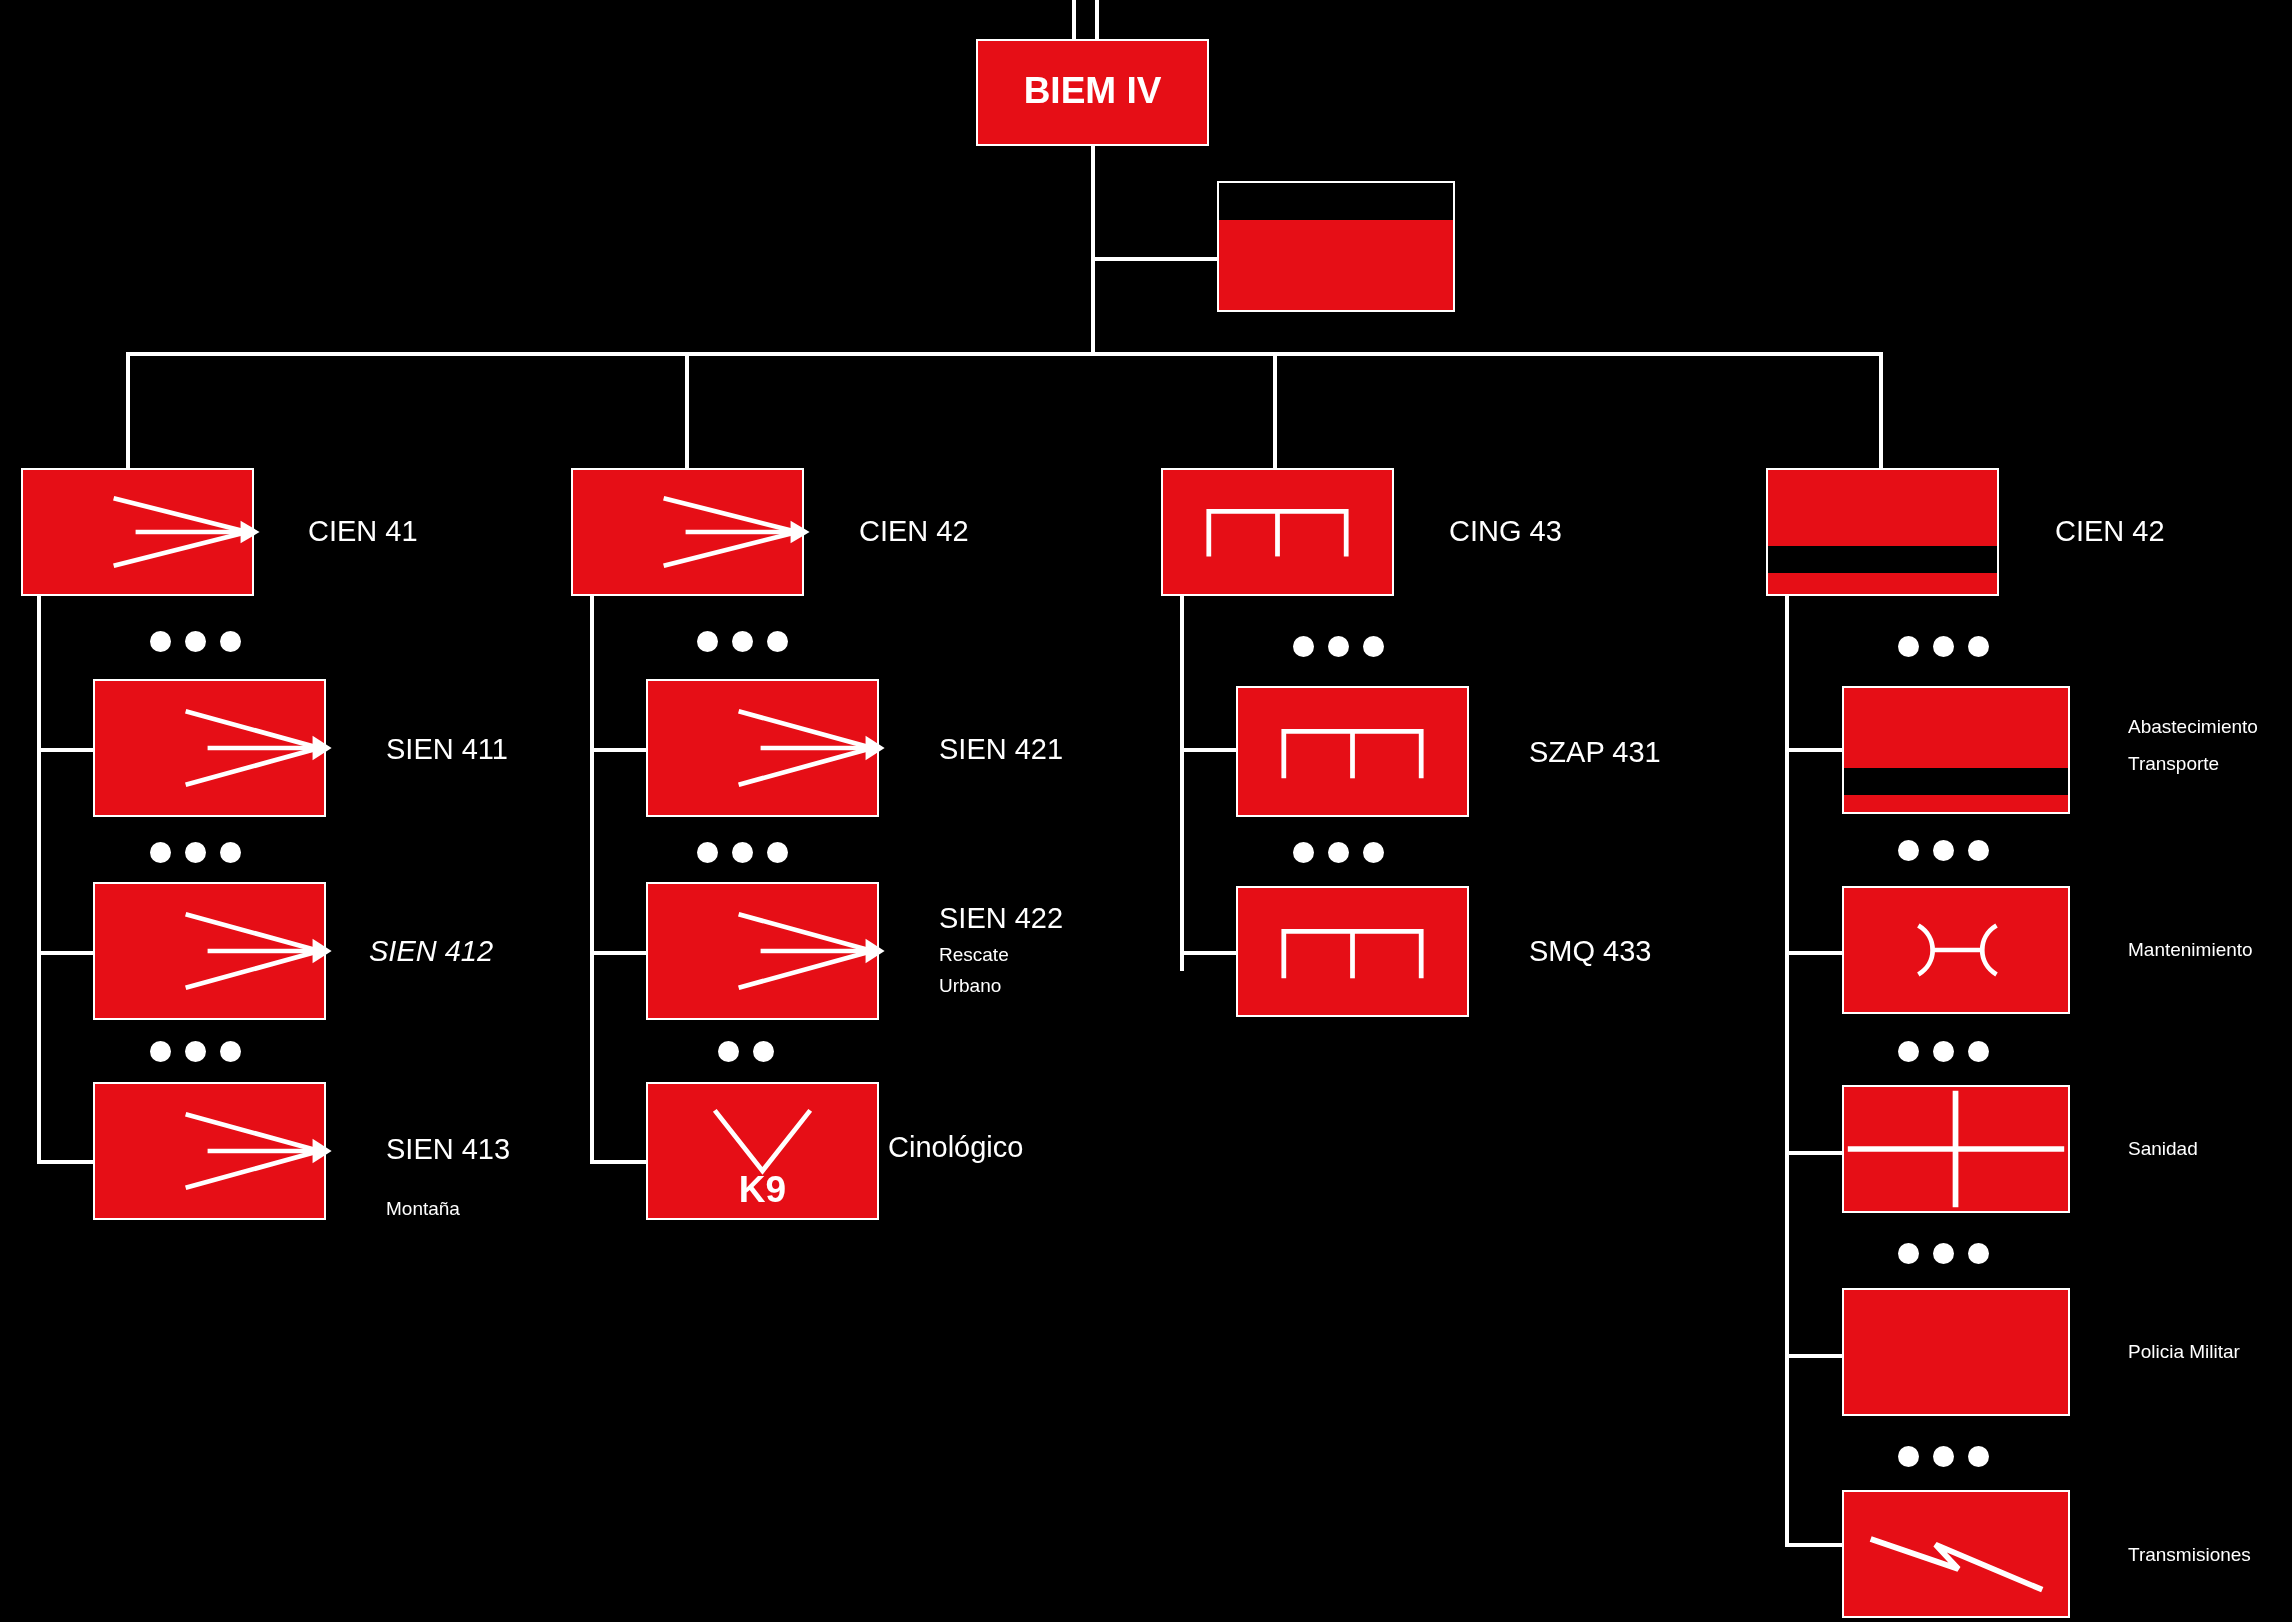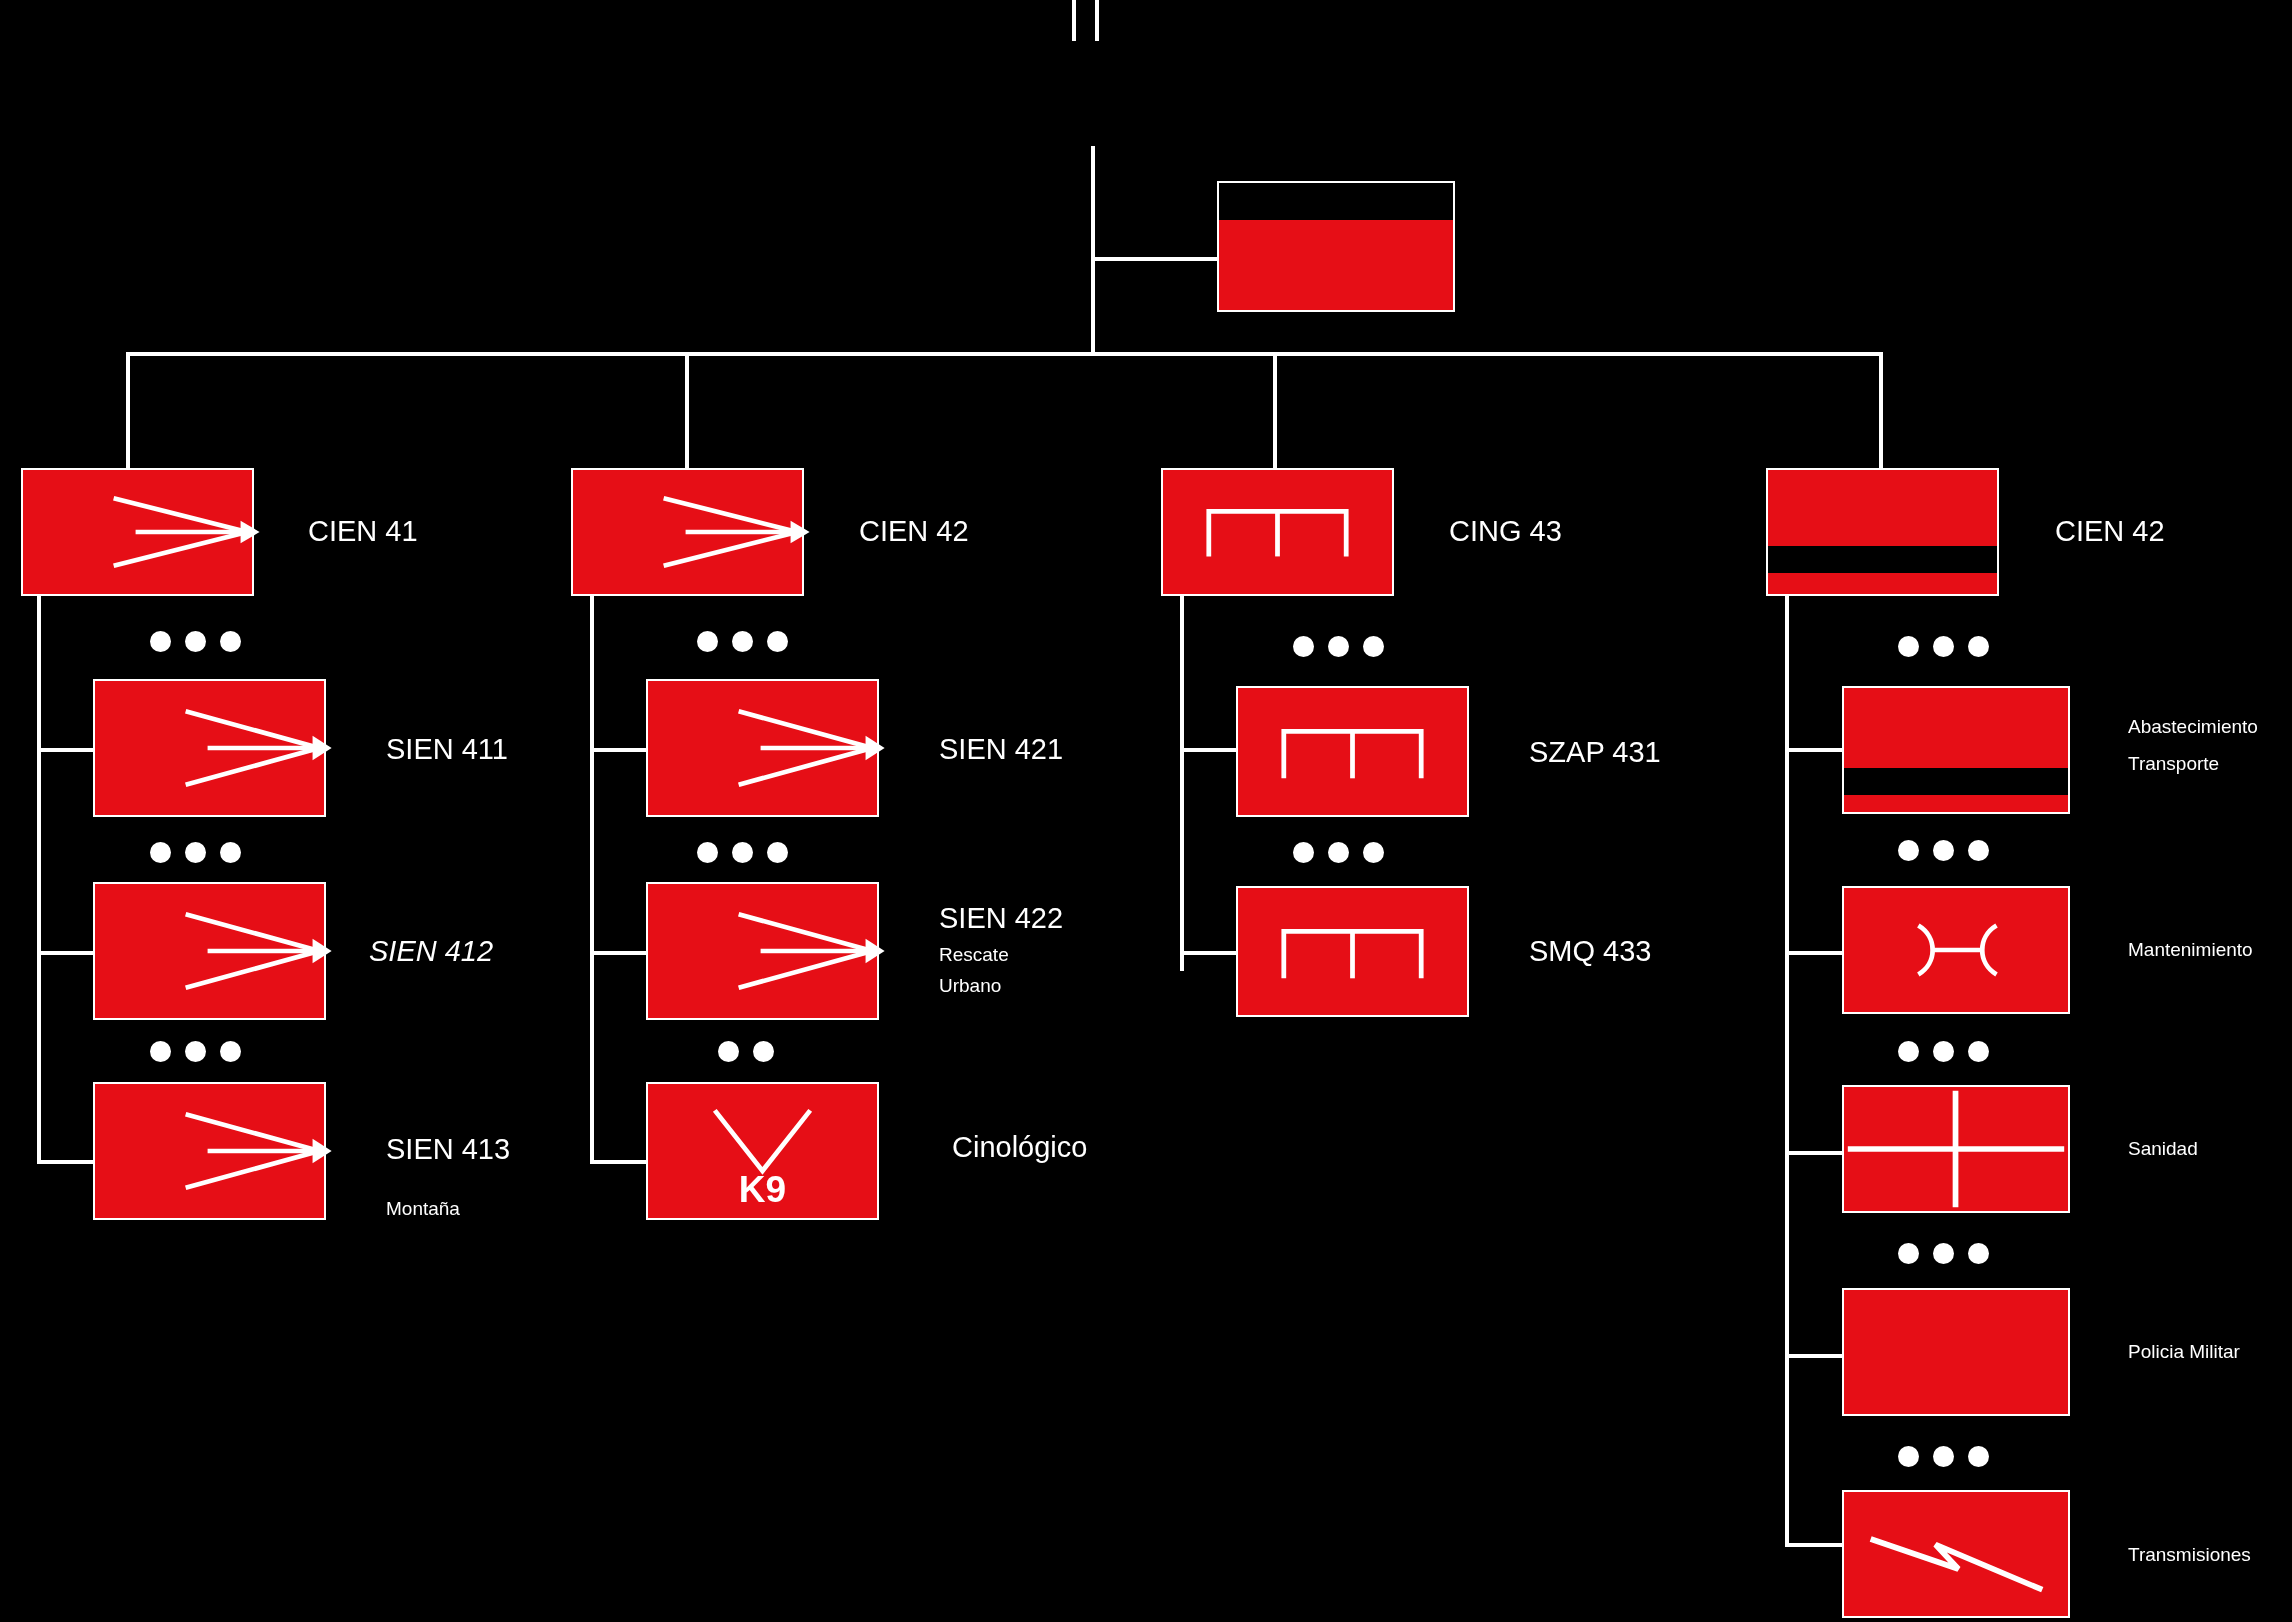--- a/index.html
+++ b/index.html
@@ -67,20 +67,23 @@
   }
 </style>
 </head>
 <body>
 
 <div id="root">
 
   <div class="line" style="left:1072px; top:0px; width:3.9px; height:41px;"></div>
   <div class="line" style="left:1095px; top:0px; width:3.9px; height:41px;"></div>
 
+  <div class="unit" style="left:976px; top:39px; width:233px; height:107px;">
+    <div class="boxtext" style="top:29px; font-size:37px;">BIEM IV</div>
+  </div>
 
   <div class="line" style="left:1091px; top:146px; width:3.9px; height:209px;"></div>
 
   <div class="line" style="left:1091px; top:257px; width:128px; height:3.9px;"></div>
   <div class="unit" style="left:1217px; top:181px; width:238px; height:131px; background:#000;">
     <div style="position:absolute; left:0; top:37px; right:0; bottom:0; background:#e60e16;"></div>
   </div>
 
   <div class="line" style="left:126px; top:352px; width:1756px; height:3.9px;"></div>
 
@@ -193,21 +196,21 @@
   <div class="dots" style="left:718px; top:1041px;">
     <div class="dot"></div>
       <div class="dot"></div>
   </div>
   <div class="unit" style="left:646px; top:1082px; width:233px; height:138px;">
     <svg class="sym" viewBox="0 0 240 142" preserveAspectRatio="none">
       <polyline points="70,28 120,92 170,28" fill="none" stroke="#ffffff" stroke-width="5"></polyline>
     </svg>
     <div class="boxtext" style="top:85px; font-size:37px;">K9</div>
   </div>
-  <div class="label" style="left:908px; top:1131px;">Cinológico</div>
+  <div class="label" style="left:844px; top:1131px;">Cinológico</div>
 
   <div class="unit" style="left:1161px; top:468px; width:233px; height:128px;">
     <svg class="sym" viewBox="0 0 240 132" preserveAspectRatio="none">
       <polyline points="48,92 48,44 192,44 192,92" fill="none" stroke="#ffffff" stroke-width="5"></polyline>
       <line x1="120" y1="44" x2="120" y2="92" stroke="#ffffff" stroke-width="5"></line>
     </svg>
   </div>
   <div class="label" style="left:1405px; top:515px;">CING 43</div>
 
   <div class="line" style="left:1180px; top:596px; width:3.9px; height:375px;"></div>

